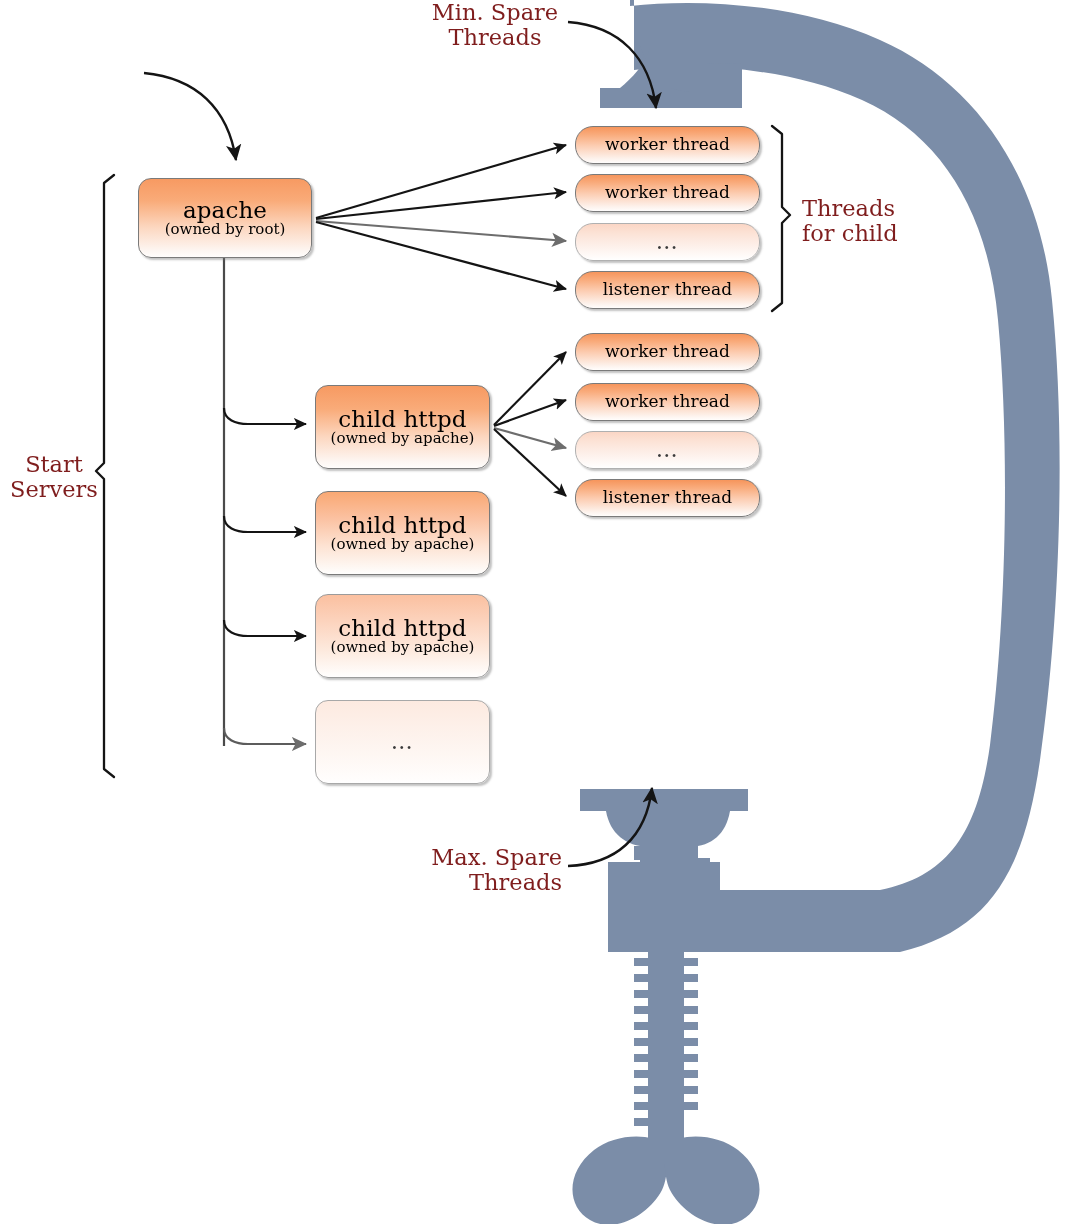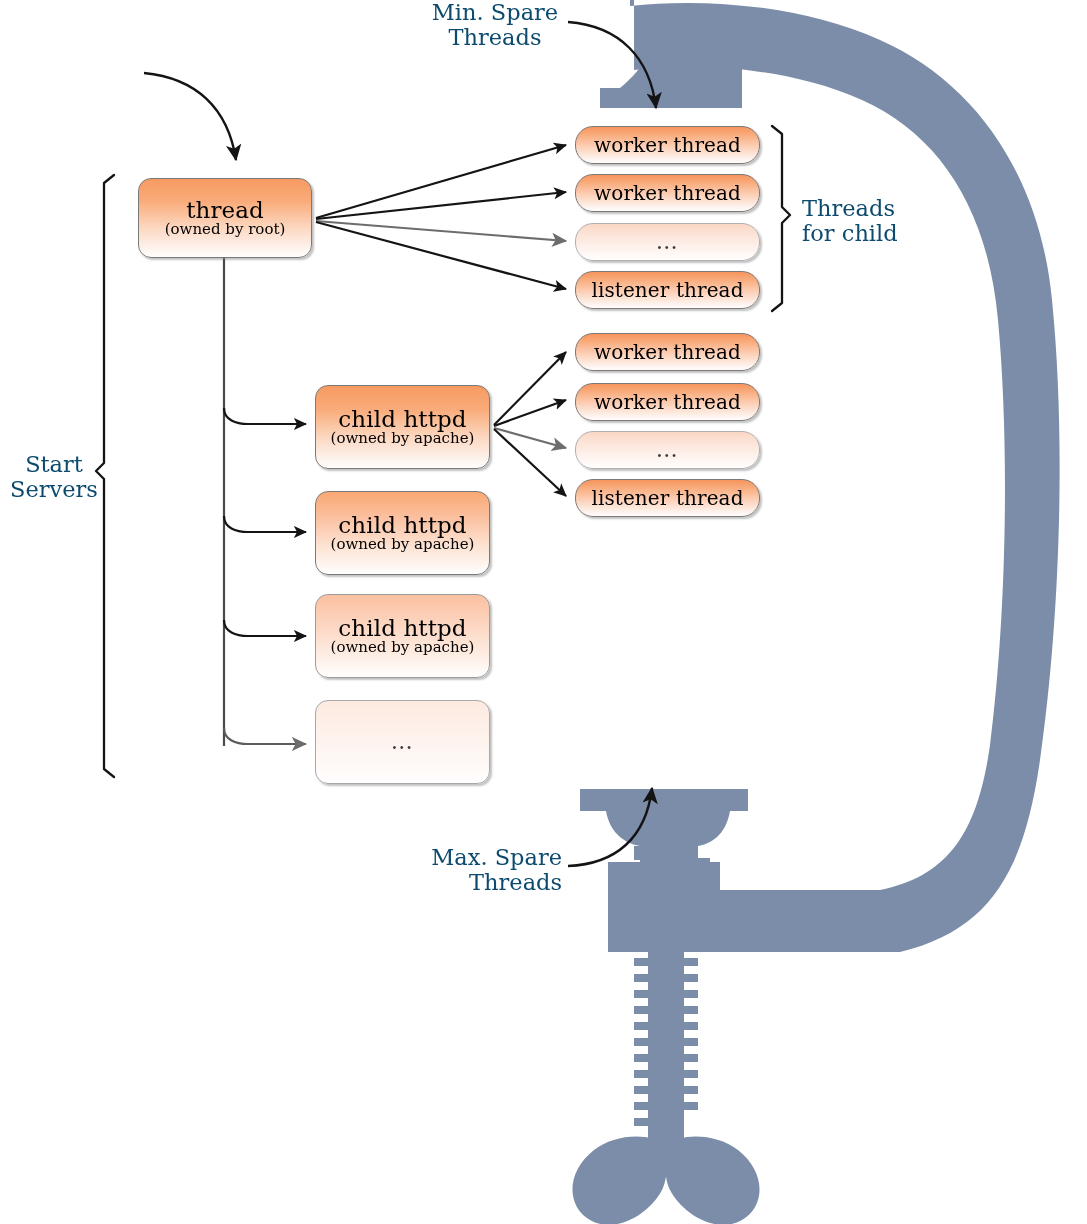--- a/index.html
+++ b/index.html
@@ -62,32 +62,32 @@
   .ttl {
     font-size: 23px;
     letter-spacing: 0.1px;
   }
   .sub {
     font-size: 15px;
     letter-spacing: 0px;
     margin-top: -1px;
   }
   .thread .ttl {
-    font-size: 20px;
+    font-size: 17px;
   }
   .ellipsis {
     font-size: 22px;
     letter-spacing: 1.5px;
     color: #3b3b3b;
   }
   .anno {
     position: absolute;
     font-size: 22.5px;
     line-height: 1.1;
-    color: #0c4a6e;
+    color: #7f1d1d;
     white-space: pre;
   }
   .anno.c { text-align: center; }
   .anno.r { text-align: right; }
   .anno.l { text-align: left; }
 </style>
 </head>
 <body>
 
 <div id="stage">
@@ -222,21 +222,21 @@
   <div class="anno r" style="left:410px; top:845px; width:152px;">Max. Spare
 Threads</div>
 
   <div class="anno c" style="left:8px; top:452px; width:92px;">Start
 Servers</div>
 
   <div class="anno l" style="left:802px; top:196px; width:160px;">Threads
 for child</div>
 
   <div class="node proc" style="left:138px; top:178px; width:174px; height:80px;">
-    <div class="ttl">thread</div>
+    <div class="ttl">apache</div>
     <div class="sub">(owned by
 root)</div>
   </div>
 
   <div class="node proc" style="left:315px; top:385px; width:175px; height:84px;">
     <div class="ttl">child httpd</div>
     <div class="sub">(owned by
 apache)</div>
   </div>
 

